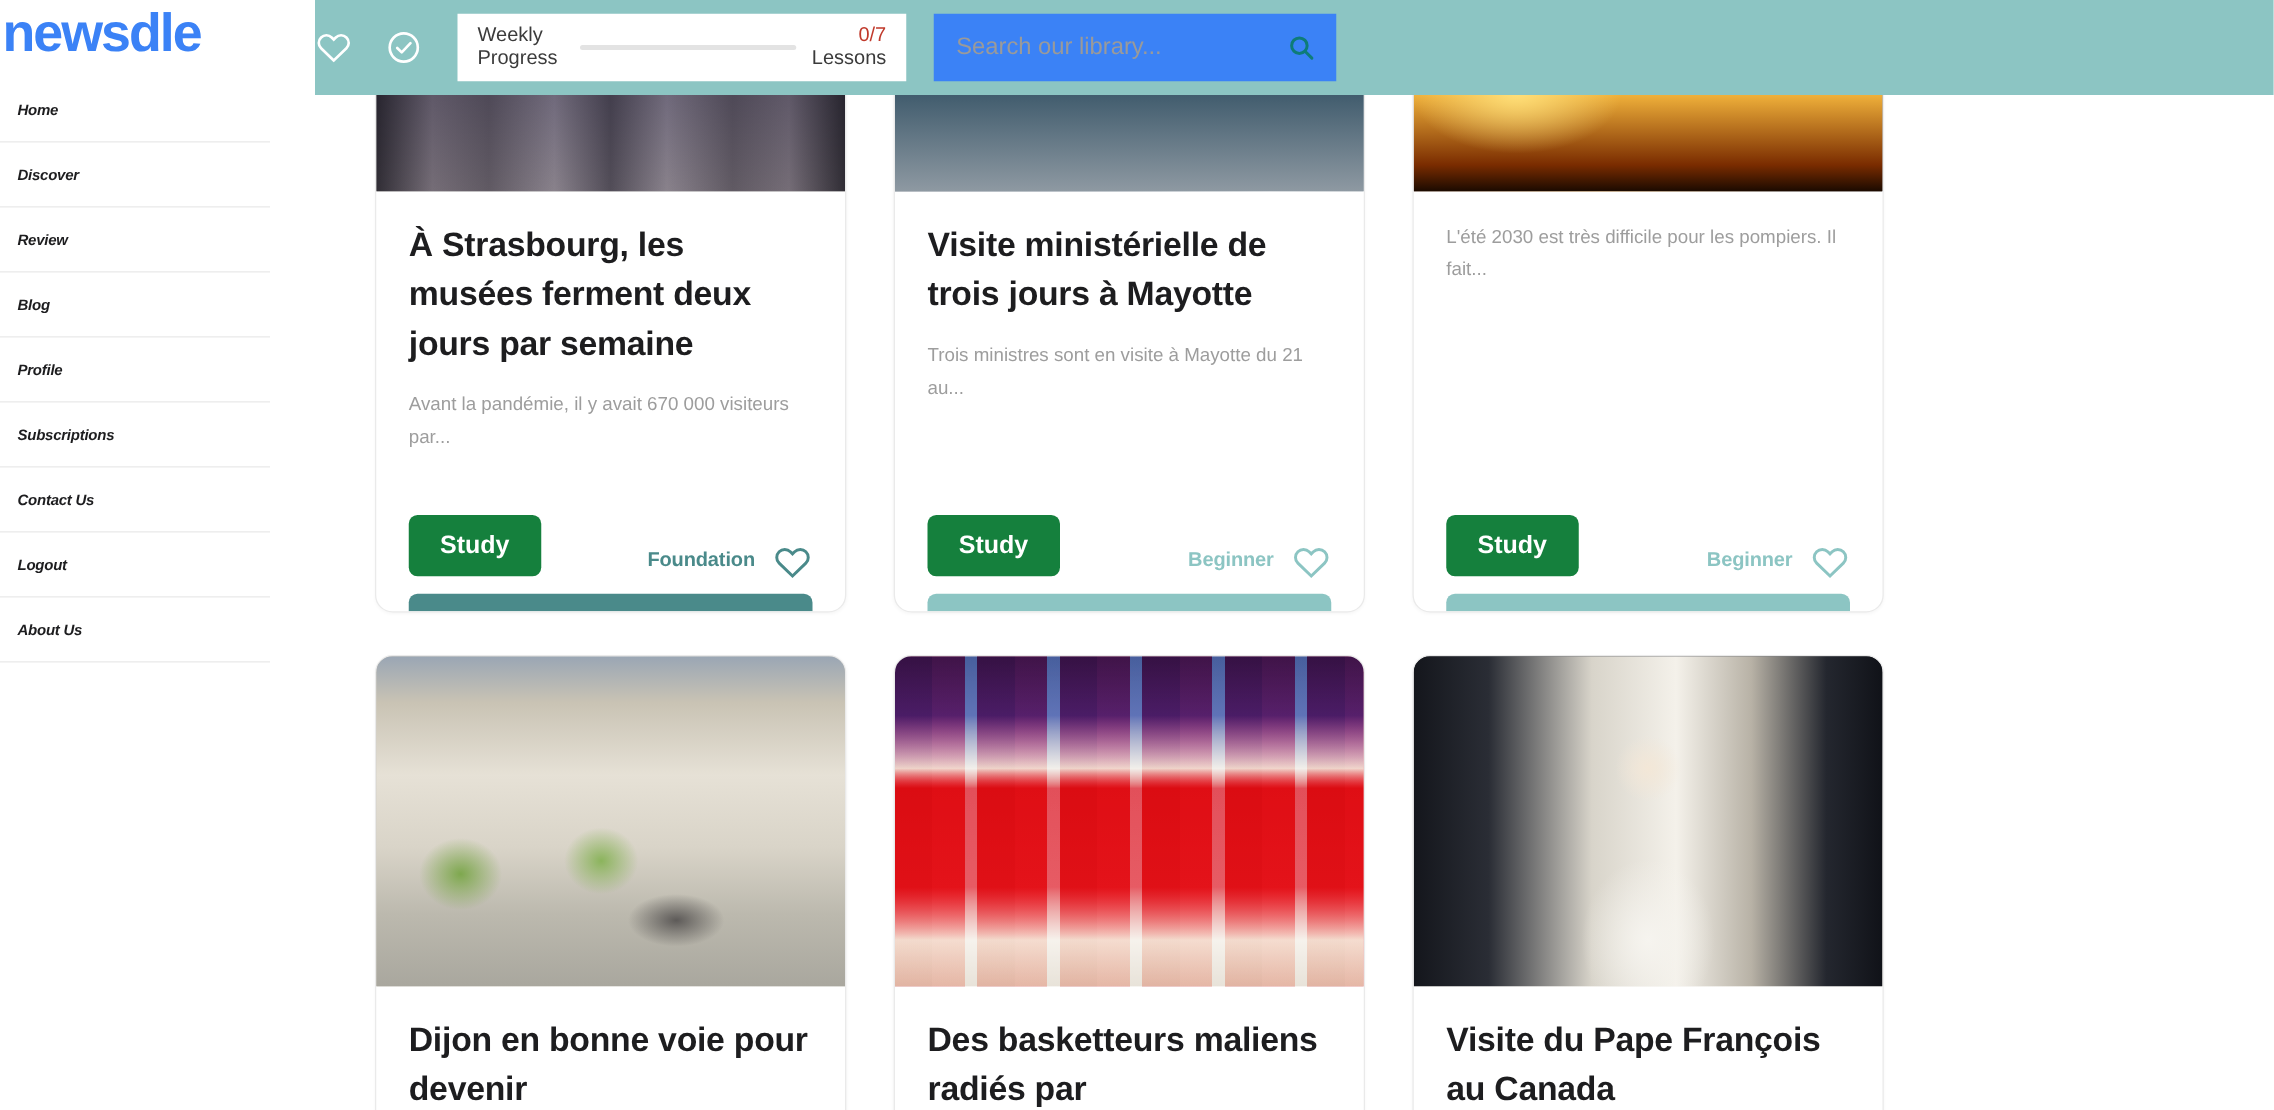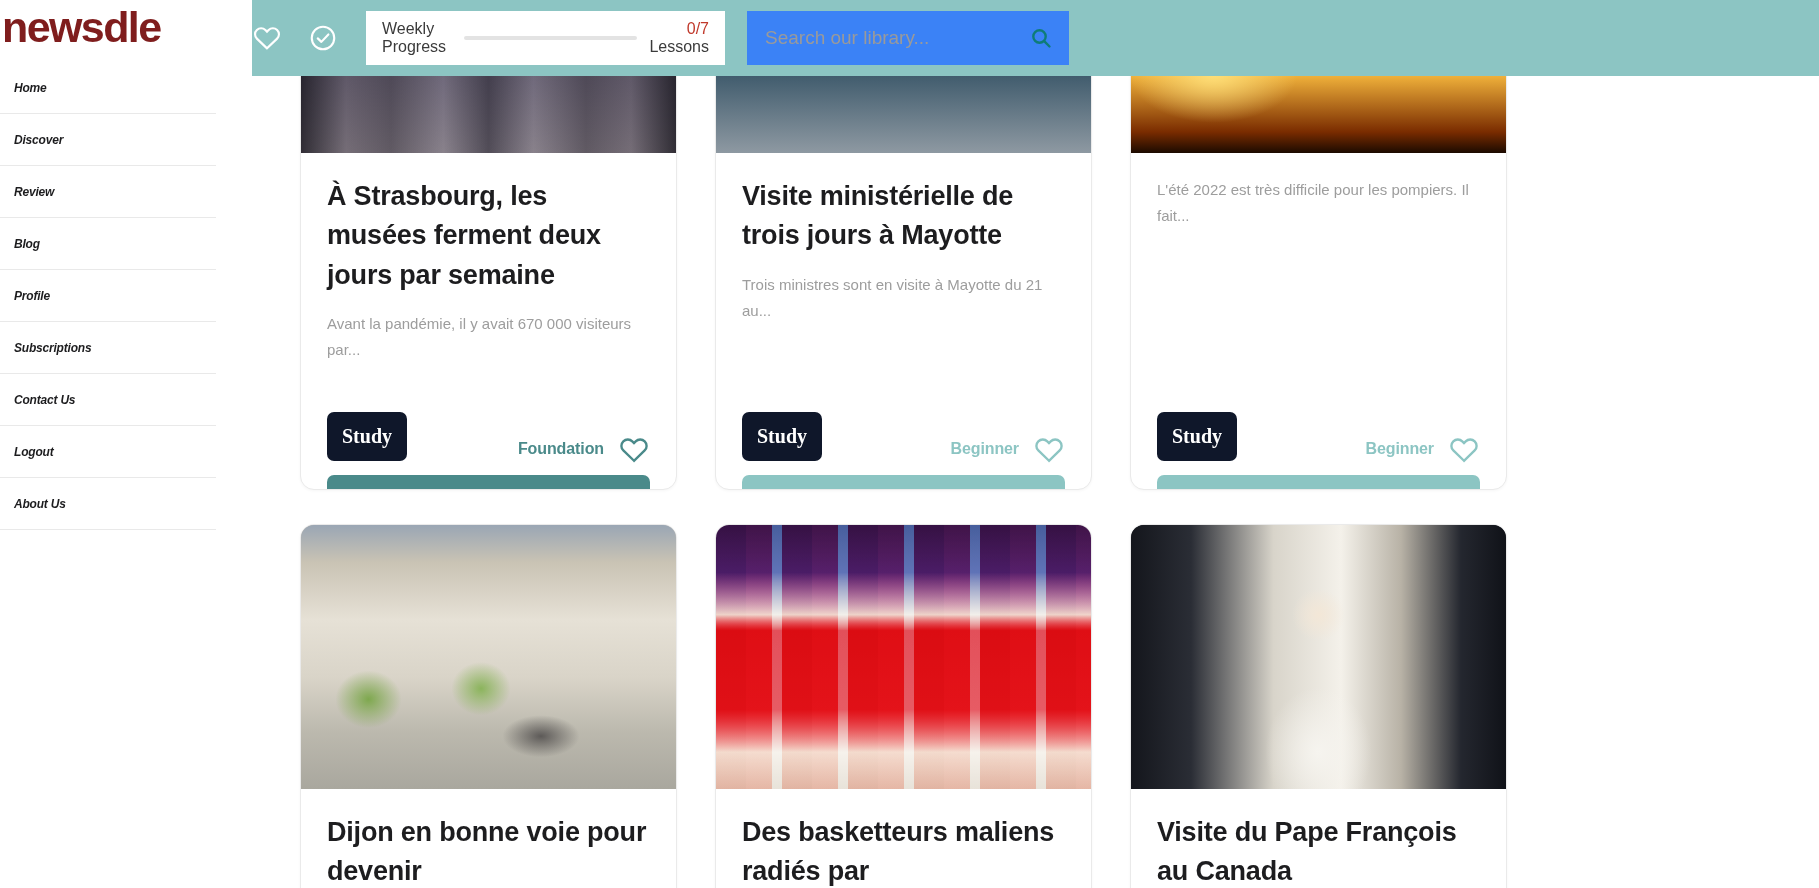--- a/index.html
+++ b/index.html
@@ -13,21 +13,21 @@
   .app { position: relative; width: 1819px; height: 888px; display: flex; }
 
   
   .sidebar {
     width: 252px; min-width: 252px; height: 888px;
     background: #ffffff;
     padding: 0 0 0 0;
     position: relative; z-index: 5;
   }
   .brand {
-    font-size: 43px; font-weight: 700; color: #7f1d1d;
+    font-size: 43px; font-weight: 700; color: #3b82f6;
     letter-spacing: -1.6px; line-height: 1;
     padding: 6px 0 0 2px; height: 48px;
   }
   .nav { margin-top: 14px; padding-right: 36px; }
   .nav-item {
     height: 52px; display: flex; align-items: center;
     border-bottom: 1px solid #e9e9e9;
     font-size: 12px; font-weight: 700; color: #1d1d1f;
     letter-spacing: -0.2px;
     padding-left: 14px;
@@ -117,25 +117,25 @@
   }
   .card-excerpt {
     font-size: 15px; color: #9d9d9d; line-height: 1.75;
     flex: 1;
   }
   .card-footer {
     display: flex; align-items: center; justify-content: space-between;
     padding: 0 26px 26px 26px;
   }
   .study-btn {
-    background: #0f172a; color: #ffffff;
+    background: #15803d; color: #ffffff;
     font-size: 20px; font-weight: 700;
     border: none; border-radius: 7px;
-    padding: 13px 15px; cursor: pointer;
-    font-family: Liberation Serif, serif;
+    padding: 13px 25px; cursor: pointer;
+    font-family: Liberation Sans, sans-serif;
   }
   .footer-right { display: flex; align-items: center; gap: 14px; margin-top: 24px; }
   .level-label { font-size: 16px; font-weight: 700; letter-spacing: -0.1px; }
   .fav-heart { width: 32px; height: 29px; cursor: pointer; }
   .card-bar {
     position: absolute; left: 26px; right: 26px; bottom: 0;
     height: 14px; border-radius: 7px 7px 0 0;
   }
 
   
@@ -293,21 +293,21 @@
               <path d="M12 20.3 3.9 12.5a4.8 4.8 0 0 1 0-6.9 4.8 4.8 0 0 1 6.8 0l1.3 1.3 1.3-1.3a4.8 4.8 0 0 1 6.8 0 4.8 4.8 0 0 1 0 6.9Z"></path>
             </svg>
           </div>
         </div>
         <div class="card-bar" style="background:#8cc5c3"></div>
       </article>
 
       <article class="card row1">
         <div class="card-thumb th-fire"></div>
         <div class="card-body">
-          <div class="card-excerpt">L'été 2022 est très difficile pour les pompiers. Il fait...</div>
+          <div class="card-excerpt">L'été 2030 est très difficile pour les pompiers. Il fait...</div>
         </div>
         <div class="card-footer">
           <button class="study-btn">Study</button>
           <div class="footer-right">
             <span class="level-label" style="color:#8cc5c3">Beginner</span>
             <svg class="fav-heart" viewBox="0 0 24 22" fill="none" stroke="#8cc5c3" stroke-width="1.8">
               <path d="M12 20.3 3.9 12.5a4.8 4.8 0 0 1 0-6.9 4.8 4.8 0 0 1 6.8 0l1.3 1.3 1.3-1.3a4.8 4.8 0 0 1 6.8 0 4.8 4.8 0 0 1 0 6.9Z"></path>
             </svg>
           </div>
         </div>

